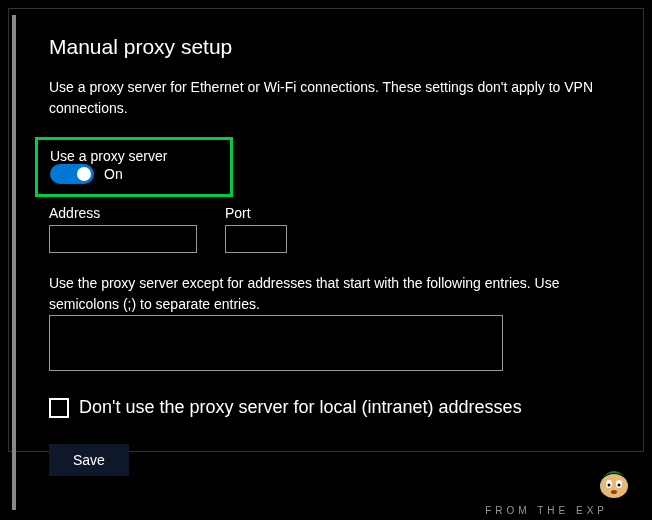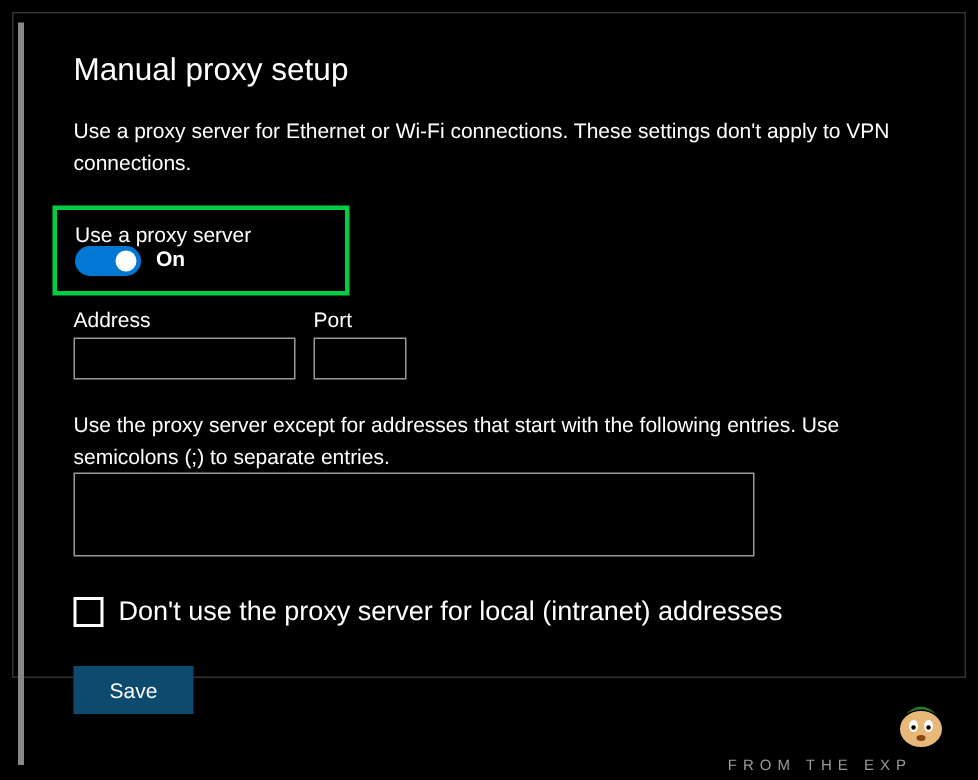--- a/index.html
+++ b/index.html
@@ -47,23 +47,22 @@
       padding: 8px 12px 10px 12px;
       margin-left: -14px;
       width: 198px;
       margin-bottom: 8px;
     }
     .toggle-label {
       font-size: 14px;
     }
     .toggle-row {
       display: flex;
-      align-items: flex-start;
+      align-items: center;
       gap: 10px;
-      font-weight: bold;
     }
     .toggle-switch {
       width: 44px;
       height: 20px;
       background: #0078d4;
       border-radius: 10px;
       position: relative;
       cursor: pointer;
     }
     .toggle-knob {
@@ -73,21 +72,21 @@
       width: 14px;
       height: 14px;
       background: #fff;
       border-radius: 50%;
     }
     .toggle-state {
       font-size: 14px;
     }
     .fields-row {
       display: flex;
-      gap: 12px;
+      gap: 28px;
       margin-top: 4px;
       margin-bottom: 20px;
     }
     .field-group {
       display: flex;
       flex-direction: column;
     }
     .field-label {
       font-size: 14px;
       margin-bottom: 4px;
@@ -129,21 +128,21 @@
       width: 20px;
       height: 20px;
       border: 2px solid #fff;
       background: #000;
       cursor: pointer;
     }
     .checkbox-label {
       font-size: 18px;
     }
     .save-button {
-      background: #0c4a6e;
+      background: #0f172a;
       border: none;
       color: #fff;
       font-size: 14px;
       padding: 8px 24px;
       cursor: pointer;
     }
     .watermark {
       position: absolute;
       bottom: 4px;
       right: 44px;

